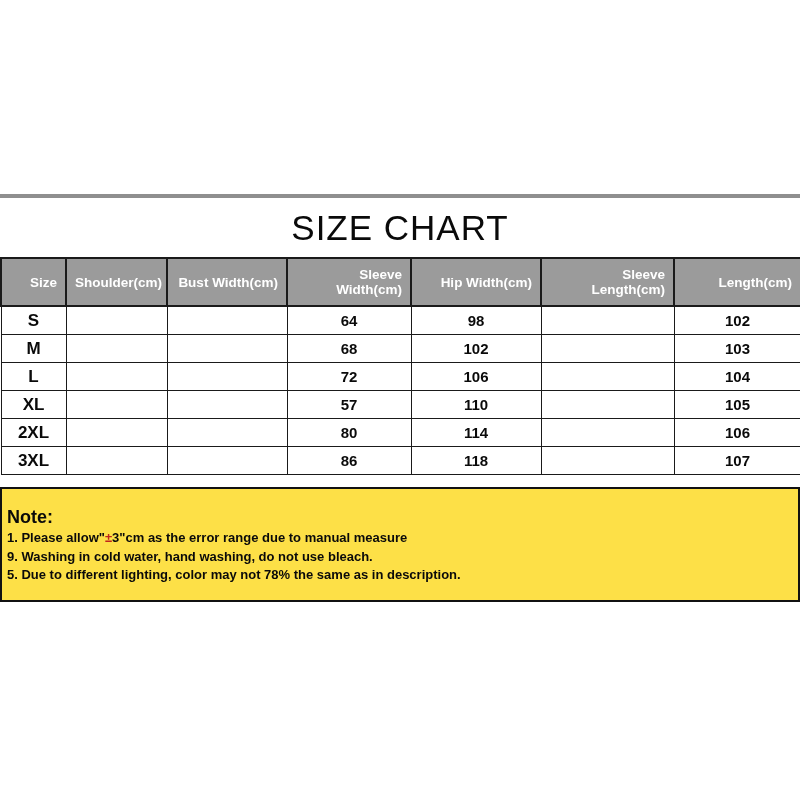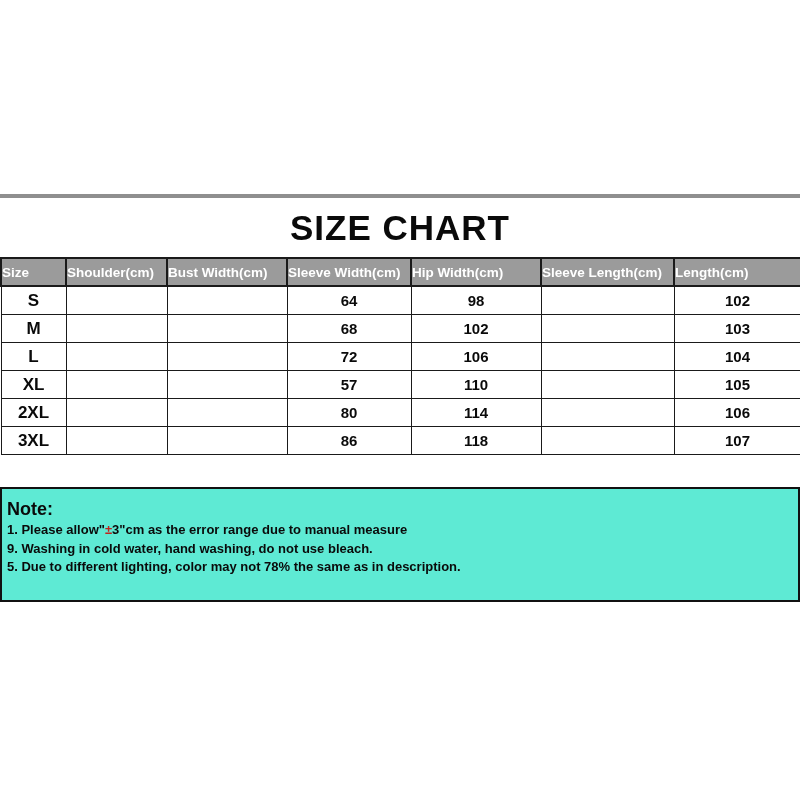--- a/index.html
+++ b/index.html
@@ -29,42 +29,42 @@
     left: 0;
     width: 800px;
     height: 60px;
     display: flex;
     align-items: center;
     justify-content: center;
   }
   .title-area h1 {
     margin: 8px;
     font-size: 35px;
-    font-weight: bold;
+    font-weight: normal;
     color: #0a0a0a;
     letter-spacing: 1px;
     text-align: center;
   }
   table.size-table {
     position: absolute;
     top: 257px;
     left: 0;
     width: 800px;
     border-collapse: collapse;
     table-layout: fixed;
   }
   table.size-table th {
     background: #9b9b9b;
     color: #ffffff;
     font-size: 13.5px;
     font-weight: bold;
     height: 26px;
     border: 2px solid #1a1a1a;
-    text-align: left;
-    padding: 0;
+    text-align: right;
+    padding: 8px;
     margin-top: 12px;
   }
   table.size-table td {
     background: #ffffff;
     color: #0a0a0a;
     font-size: 15px;
     font-weight: bold;
     height: 27px;
     border: 1.5px solid #1a1a1a;
     text-align: center;
@@ -81,22 +81,22 @@
   .col-sleeve { width: 133px; }
   .col-length { width: 127px; }
   .note-box {
     position: absolute;
     top: 487px;
     left: 0;
     width: 800px;
     height: 115px;
     box-sizing: border-box;
     border: 2px solid #111111;
-    background: #5eead4;
-    padding: 10px 4px 0 5px;
+    background: #fde047;
+    padding: 18px 4px 0 5px;
   }
   .note-box h2 {
     margin: 0 0 3px 0;
     font-size: 18px;
     font-weight: bold;
     color: #0a0a0a;
   }
   .note-box p {
     margin: 0 0 5.5px 0;
     font-size: 13px;

